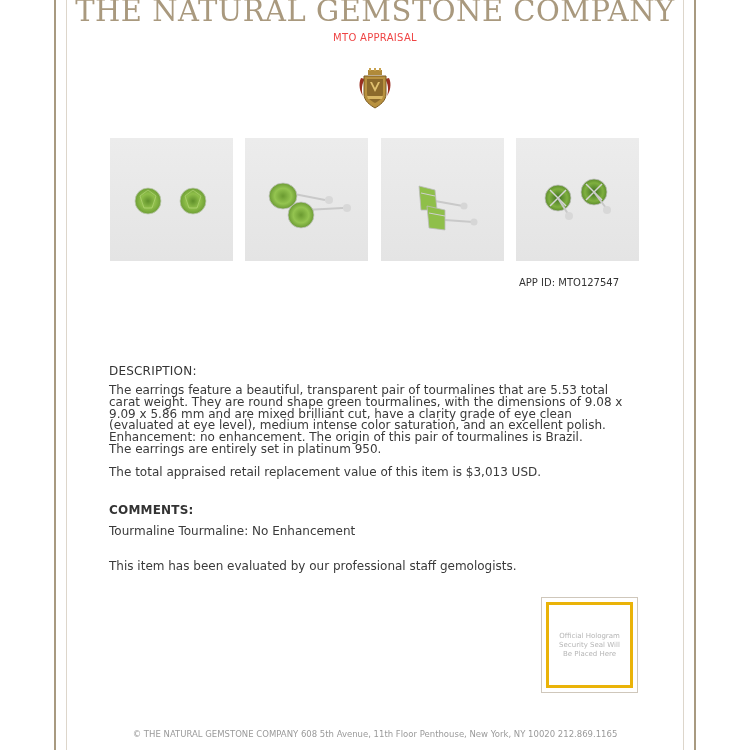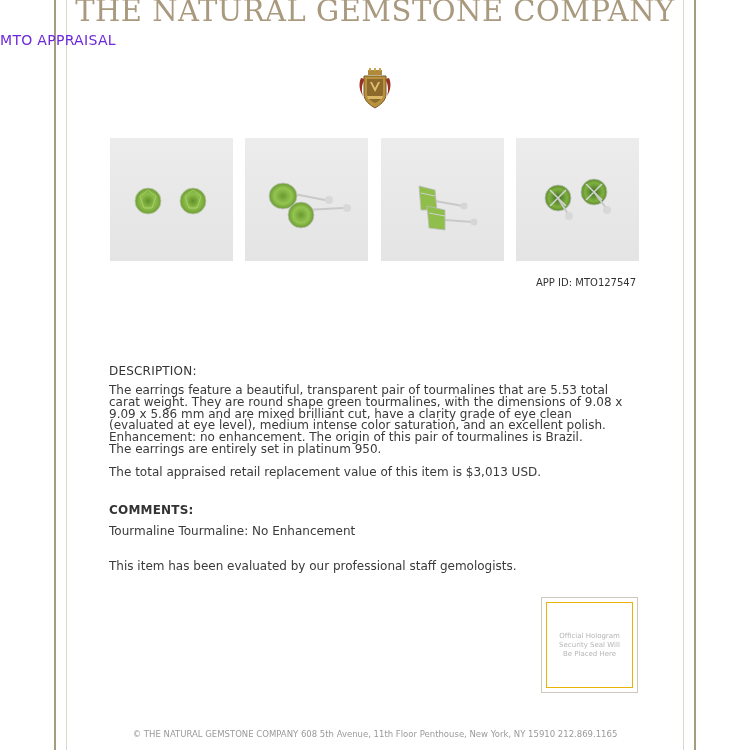--- a/index.html
+++ b/index.html
@@ -35,23 +35,23 @@
       font-size: 29px;
       letter-spacing: 0.5px;
       color: #a9997e;
       white-space: nowrap;
       font-weight: normal;
     }
     .doc-subtitle {
       position: absolute;
       top: 32px;
       left: 0; right: 0;
-      text-align: left;
-      font-size: 14px;
-      color: #6d28d9;
+      text-align: center;
+      font-size: 10px;
+      color: #ef4444;
       letter-spacing: 0.3px;
     }
     .logo {
       position: absolute;
       left: 358px;
       top: 68px;
       width: 34px;
       height: 42px;
     }
 
@@ -68,21 +68,21 @@
       width: 123px;
       height: 123px;
       background: linear-gradient(180deg, #ececec 0%, #e4e4e4 100%);
       overflow: hidden;
     }
     .photo svg { display: block; }
 
     .app-id {
       position: absolute;
       top: 277px;
-      left: 536px;
+      left: 519px;
       font-size: 10px;
       color: #333333;
       white-space: nowrap;
     }
 
     .section-heading {
       position: absolute;
       left: 109px;
       font-size: 12px;
       color: #333333;
@@ -102,21 +102,21 @@
       left: 541px;
       top: 597px;
       width: 97px;
       height: 96px;
       border: 1px solid #cfc7bb;
       box-sizing: border-box;
     }
     .seal-inner {
       position: absolute;
       left: 4px; top: 4px; right: 4px; bottom: 4px;
-      border: 1px solid #eab308;
+      border: 3px solid #eab308;
       display: flex;
       align-items: center;
       justify-content: center;
       text-align: center;
     }
     .seal-text {
       font-size: 7px;
       line-height: 9px;
       color: #b5b5b5;
       width: 70px;
@@ -240,14 +240,14 @@
 <div class="section-heading" style="top:503px;font-weight:bold;">COMMENTS:</div>
 <div class="body-text" style="top:526px;">Tourmaline Tourmaline: No Enhancement</div>
 <div class="body-text" style="top:561px;">This item has been evaluated by our professional staff gemologists.</div>
 
 <div class="seal-box">
   <div class="seal-inner">
     <div class="seal-text">Official Hologram Security Seal Will Be Placed Here</div>
   </div>
 </div>
 
-<div class="footer-line" style="top:729px;">© THE NATURAL GEMSTONE COMPANY  608 5th Avenue, 11th Floor Penthouse, New York, NY  15910      212.869.1165</div>
+<div class="footer-line" style="top:729px;">© THE NATURAL GEMSTONE COMPANY  608 5th Avenue, 11th Floor Penthouse, New York, NY  10020      212.869.1165</div>
 <div class="footer-line" style="top:740px;margin-top:36px;">www.naturalgemstones.com</div>
 
 </body></html>

